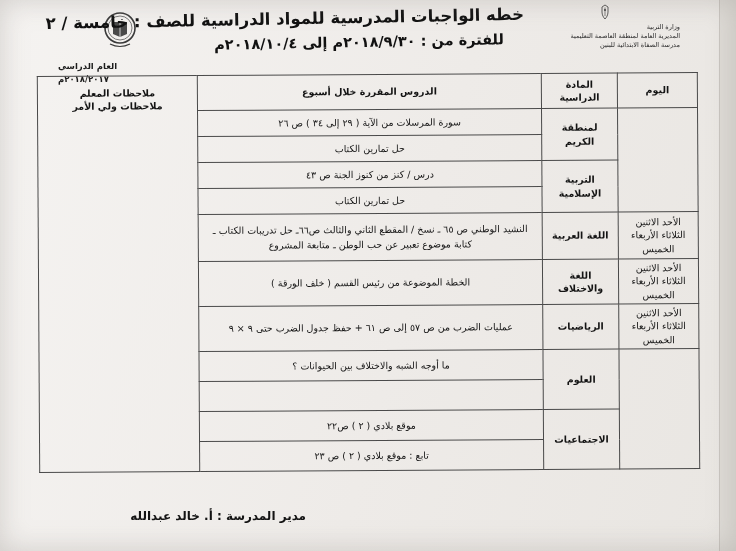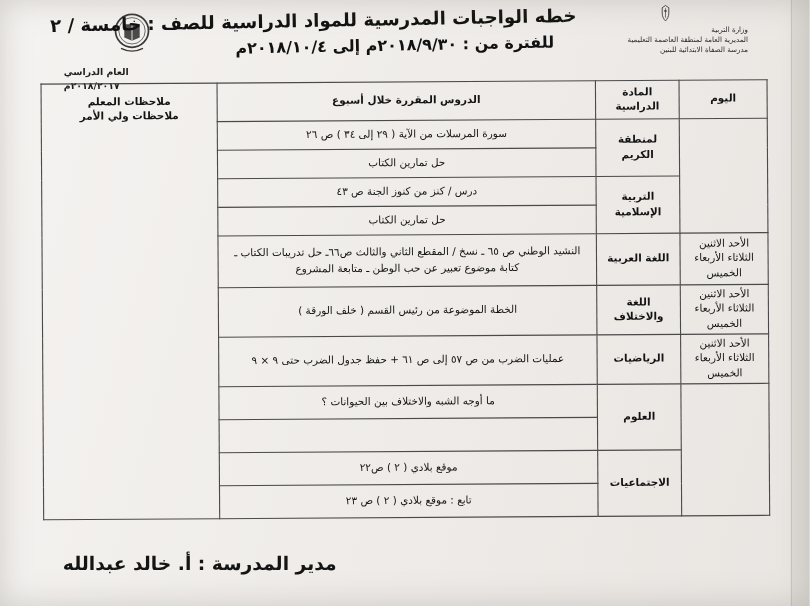--- a/index.html
+++ b/index.html
@@ -167,21 +167,21 @@
   }
   .row-h30 td { height: 25px; }
   .row-h34 td { height: 29px; }
 
   
   .footer {
     position: absolute;
     right: 430px;
     bottom: 28px;
     direction: rtl;
-    font-size: 17px;
+    font-size: 12px;
     font-weight: bold;
     color: #141414;
     white-space: nowrap;
     margin-top: 36px;
   }
 </style>
 </head>
 <body>
 
 <div class="page">

